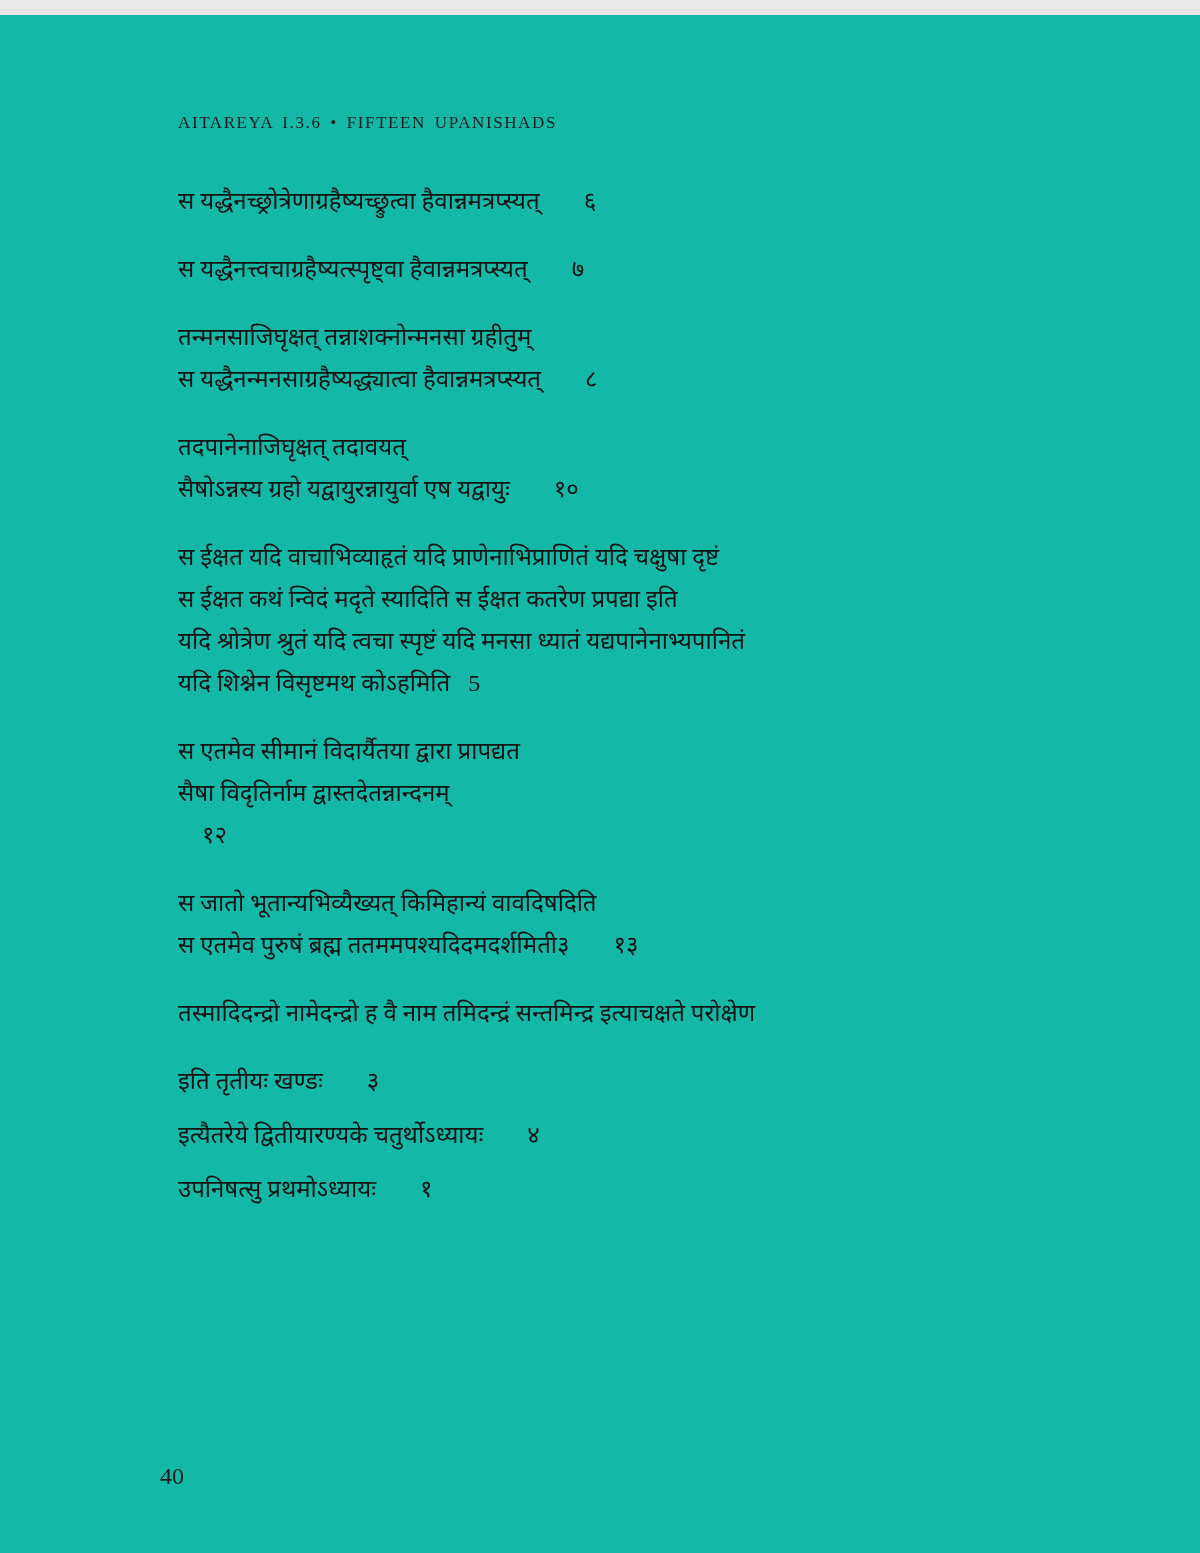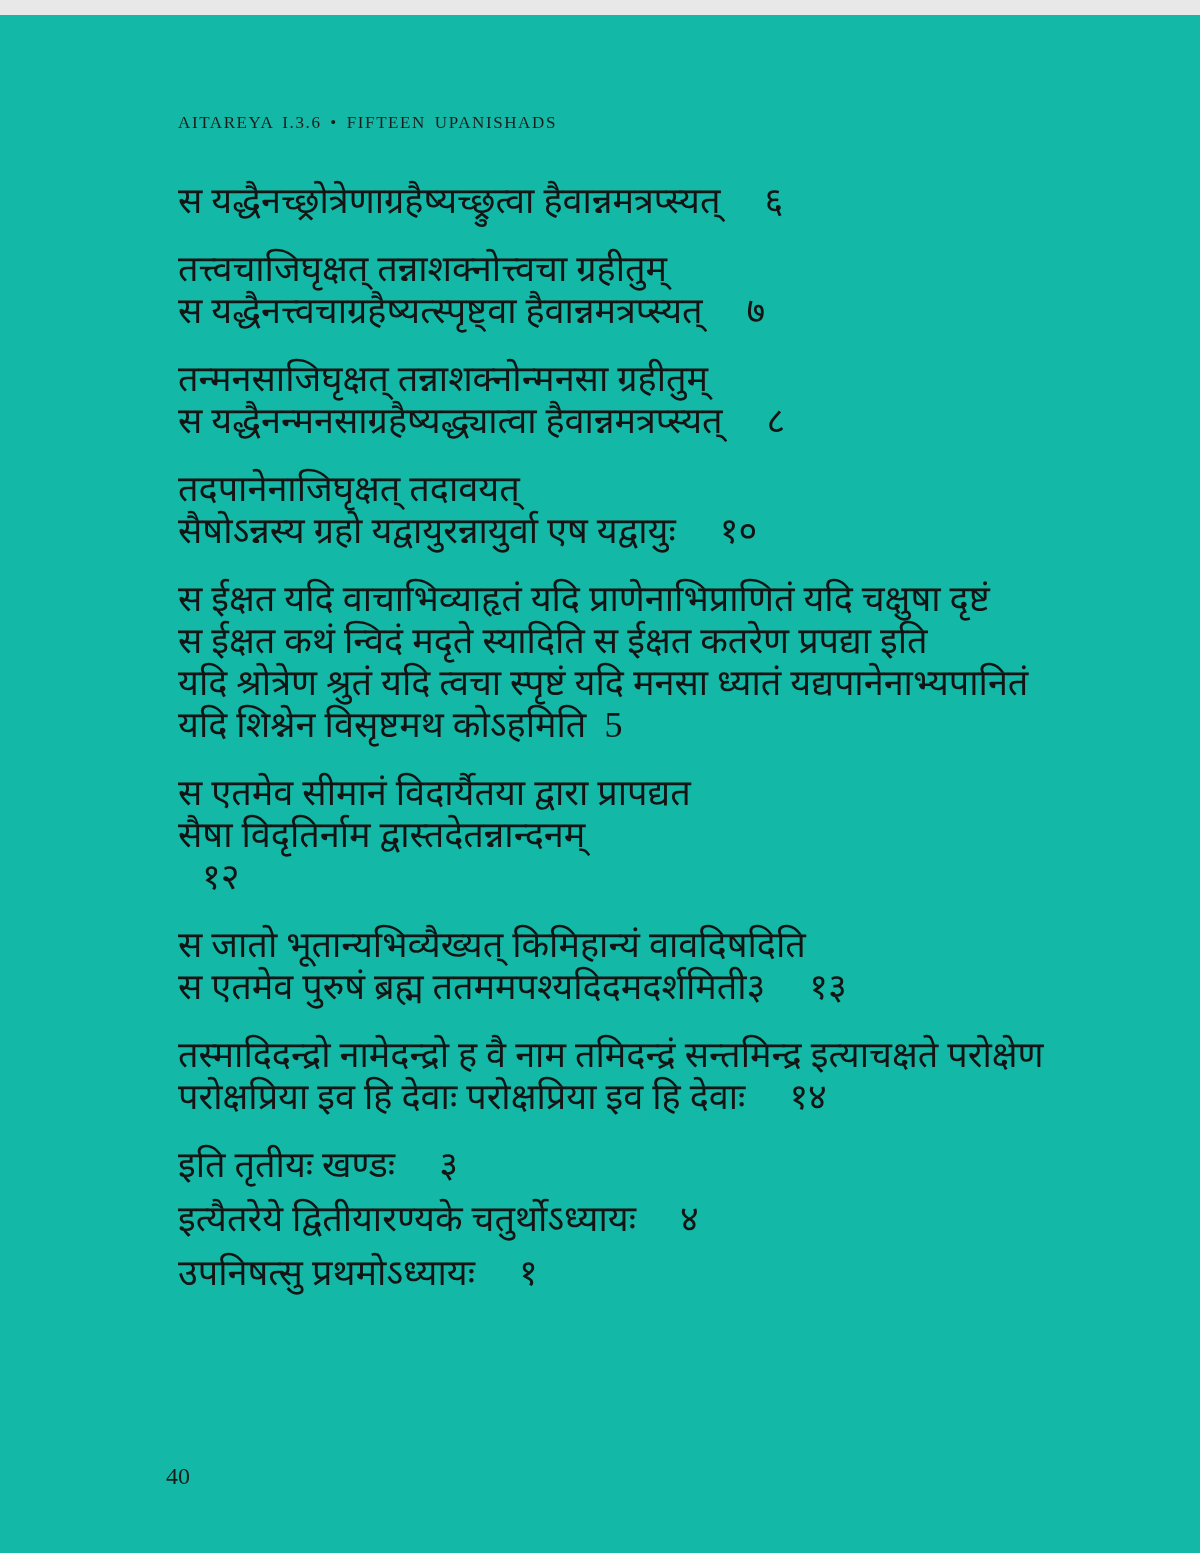--- a/index.html
+++ b/index.html
@@ -26,21 +26,21 @@
     word-spacing: 3px;
     color: #1c1c1c;
     white-space: nowrap;
   }
   .body-text {
     position: absolute;
     left: 178px;
     top: 165px;
     width: 860px;
     font-family: "Liberation Serif", "DejaVu Serif", serif;
-    font-size: 36px;
+    font-size: 24px;
     line-height: 42px;
     color: #141414;
   }
   .para {
     margin: 0 0 26px 0;
   }
   .line {
     white-space: nowrap;
   }
   .vnum {
@@ -55,42 +55,41 @@
   }
   .colophon {
     margin-top: 0;
     text-align: left;
   }
   .colophon .line {
     margin-bottom: 12px;
   }
   .page-number {
     position: absolute;
-    left: 166px;
+    left: 160px;
     top: 1448px;
     font-family: "Liberation Serif", "DejaVu Serif", serif;
     font-size: 24px;
     color: #1c1c1c;
   }
 </style>
 </head>
 <body>
 
 <div class="page">
 
   <div class="running-head">AITAREYA I.3.6 • FIFTEEN UPANISHADS</div>
 
   <div class="body-text">
 
     <div class="para">
       <div class="line"><span>स यद्धैनच्छ्रोत्रेणाग्रहैष्यच्छ्रुत्वा हैवान्नमत्रप्स्यत्</span><span class="vnum">६</span></div>
     </div>
 
     <div class="para">
-      <div class="line">तत्त्वचाजिघृक्षत् तन्नाशक्नोत्त्वचा ग्रहीतुम्</div>
       <div class="line"><span>स यद्धैनत्त्वचाग्रहैष्यत्स्पृष्ट्वा हैवान्नमत्रप्स्यत्</span><span class="vnum">७</span></div>
     </div>
 
     <div class="para">
       <div class="line">तन्मनसाजिघृक्षत् तन्नाशक्नोन्मनसा ग्रहीतुम्</div>
       <div class="line"><span>स यद्धैनन्मनसाग्रहैष्यद्ध्यात्वा हैवान्नमत्रप्स्यत्</span><span class="vnum">८</span></div>
     </div>
 
 
     <div class="para">
@@ -111,21 +110,20 @@
       <div class="line num-line"><span>१२</span></div>
     </div>
 
     <div class="para">
       <div class="line">स जातो भूतान्यभिव्यैख्यत् किमिहान्यं वावदिषदिति</div>
       <div class="line"><span>स एतमेव पुरुषं ब्रह्म ततममपश्यदिदमदर्शमिती३</span><span class="vnum">१३</span></div>
     </div>
 
     <div class="para">
       <div class="line">तस्मादिदन्द्रो नामेदन्द्रो ह वै नाम तमिदन्द्रं सन्तमिन्द्र इत्याचक्षते परोक्षेण</div>
-      <div class="line"><span>परोक्षप्रिया इव हि देवाः परोक्षप्रिया इव हि देवाः</span><span class="vnum">१४</span></div>
     </div>
 
     <div class="colophon">
       <div class="line"><span>इति तृतीयः खण्डः</span><span class="vnum">३</span></div>
       <div class="line"><span>इत्यैतरेये द्वितीयारण्यके चतुर्थोऽध्यायः</span><span class="vnum">४</span></div>
       <div class="line"><span>उपनिषत्सु प्रथमोऽध्यायः</span><span class="vnum">१</span></div>
     </div>
 
   </div>
 

